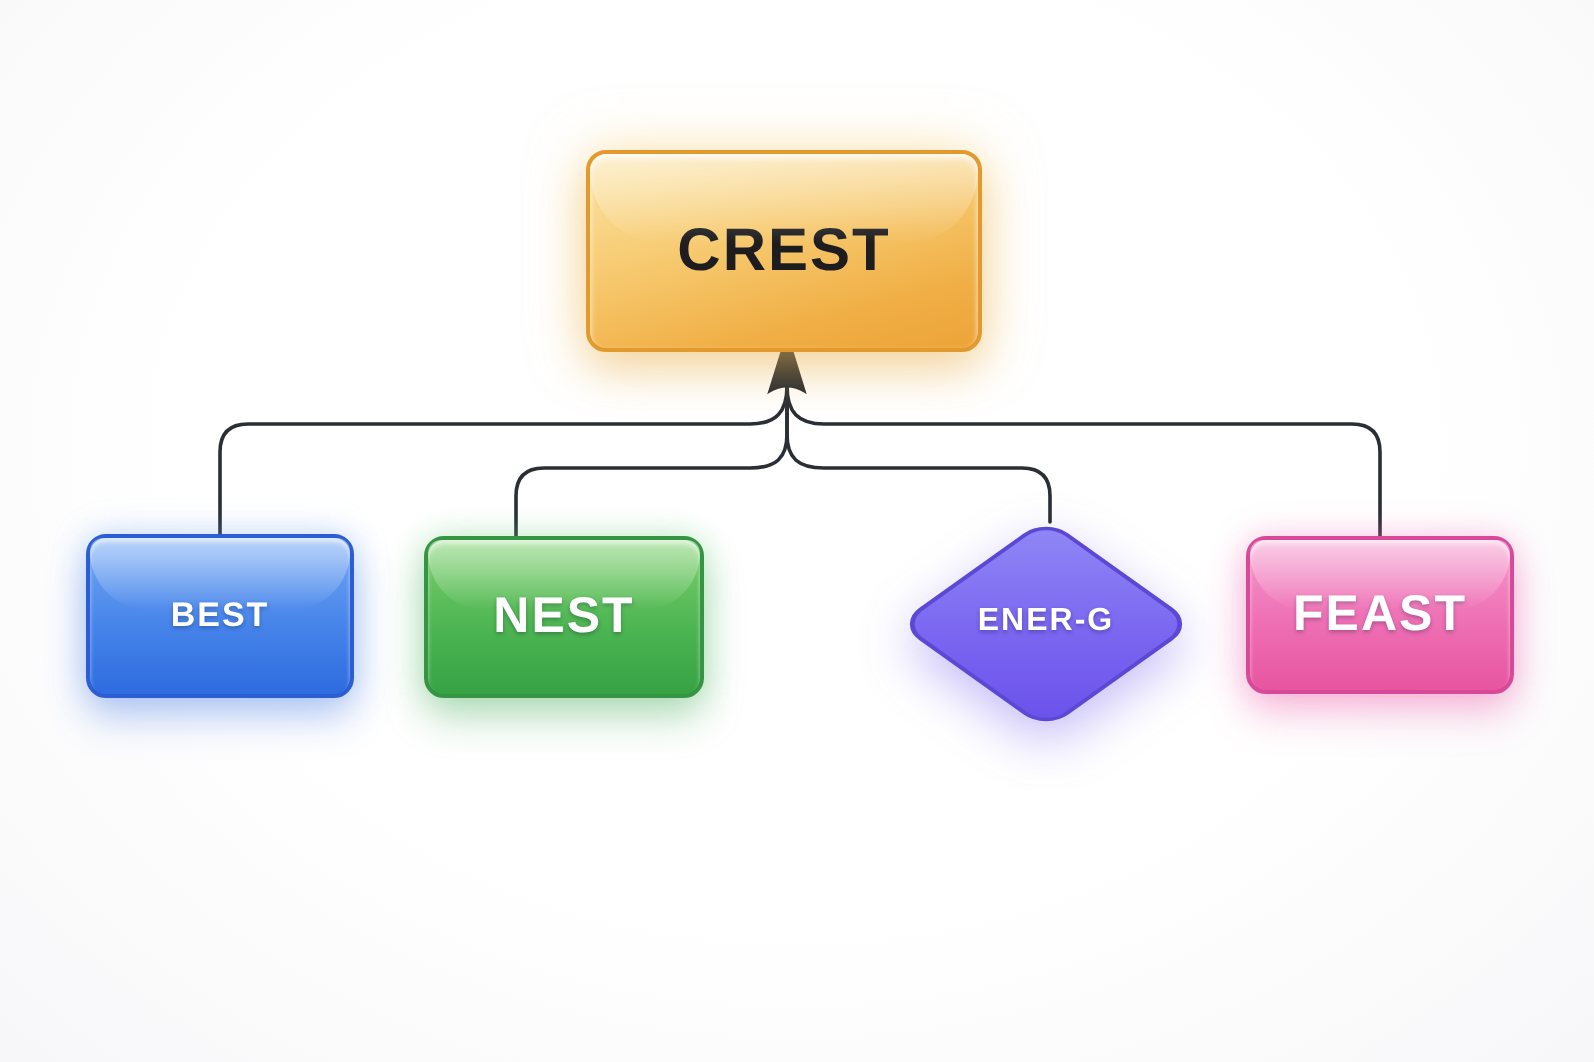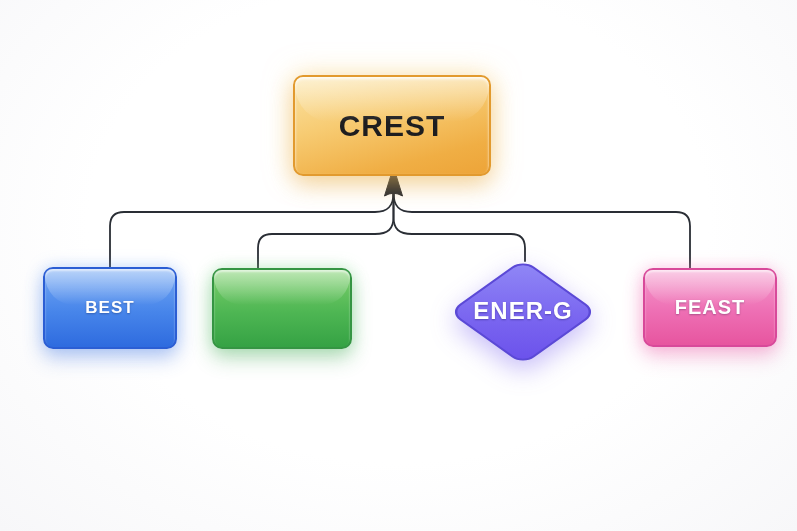--- a/index.html
+++ b/index.html
@@ -49,33 +49,32 @@
     background:linear-gradient(180deg,#7DD06C 0%,#4EB653 55%,#35A244 100%);
     border:2px solid #359543;
     font-size:25px;
     box-shadow:0 10px 20px rgba(55,160,75,.32), 0 0 16px rgba(130,220,145,.4),
                inset 0 2px 2px rgba(255,255,255,.55);
   }
   .node-feast{
     left:623px;top:268px;width:130px;height:75px;
     background:linear-gradient(180deg,#F59BCD 0%,#EE6FB4 55%,#E7559F 100%);
     border:2px solid #D8499A;
-    font-size:20px;
+    font-size:25px;
     box-shadow:0 10px 20px rgba(230,85,160,.32), 0 0 16px rgba(250,145,205,.42),
                inset 0 2px 2px rgba(255,255,255,.55);
-    margin-left:20px;
   }
   .diamond-svg{
     position:absolute;left:443px;top:252px;
     filter:drop-shadow(0 9px 13px rgba(108,82,236,.38));
   }
   .node-energ-label{
     position:absolute;left:453px;top:290px;width:140px;height:42px;
     display:flex;align-items:center;justify-content:center;
-    font-weight:bold;font-size:24px;letter-spacing:1px;
+    font-weight:bold;font-size:16px;letter-spacing:1px;
     color:#ffffff;text-shadow:0 1px 2px rgba(20,10,80,.35);
   }
 </style>
 </head>
 <body>
 
 <div class="stage">
 
   <svg class="connectors" viewBox="0 0 797 531" xmlns="http://www.w3.org/2000/svg">
     <g fill="none" stroke="#2A2E35" stroke-width="1.8" stroke-linecap="round">
@@ -97,20 +96,21 @@
     <span>CREST</span>
   </div>
 
   <div class="node node-best">
     <span class="shine"></span>
     <span>BEST</span>
   </div>
 
   <div class="node node-nest">
     <span class="shine"></span>
+    <span>NEST</span>
   </div>
 
   <svg class="diamond-svg" width="160" height="120" viewBox="0 0 160 120" xmlns="http://www.w3.org/2000/svg">
     <defs>
       <linearGradient id="gradPurple" x1="0" y1="0" x2="1" y2="1">
         <stop offset="0" stop-color="#9189F6"></stop>
         <stop offset="0.55" stop-color="#7A66F0"></stop>
         <stop offset="1" stop-color="#6A50EB"></stop>
       </linearGradient>
     </defs>

